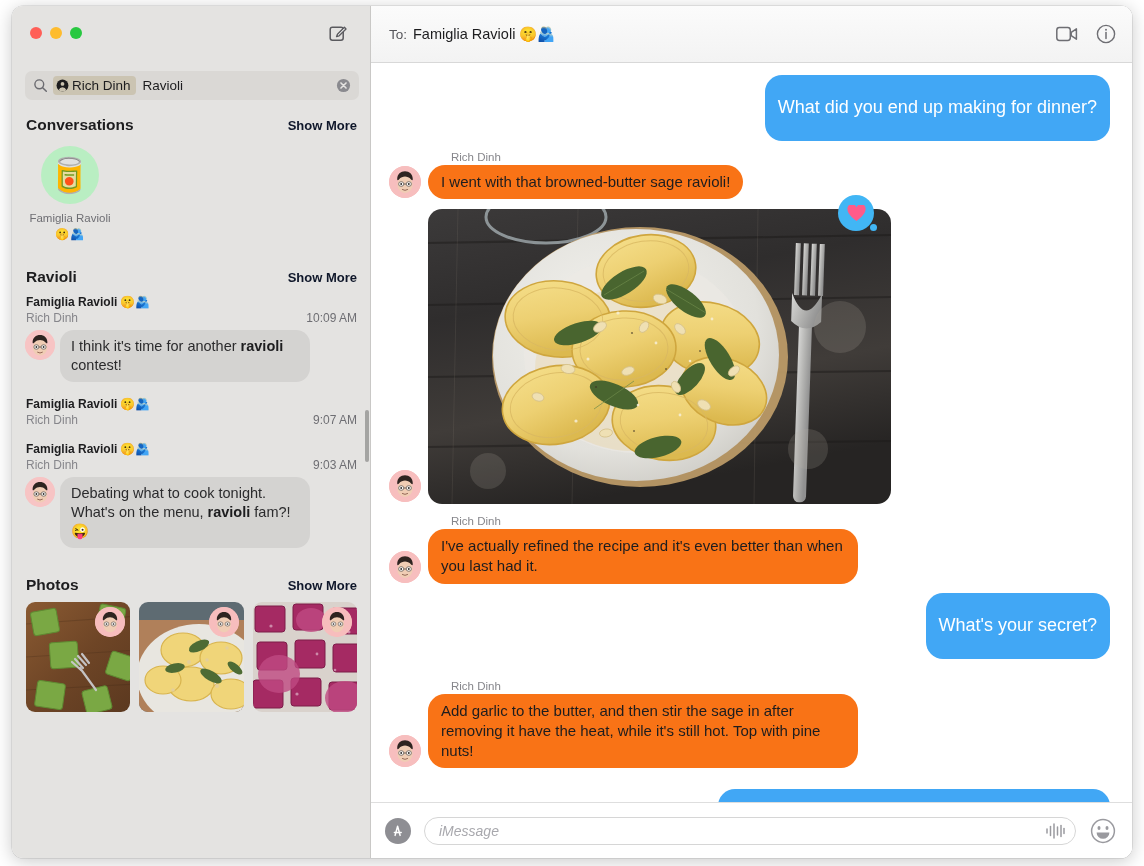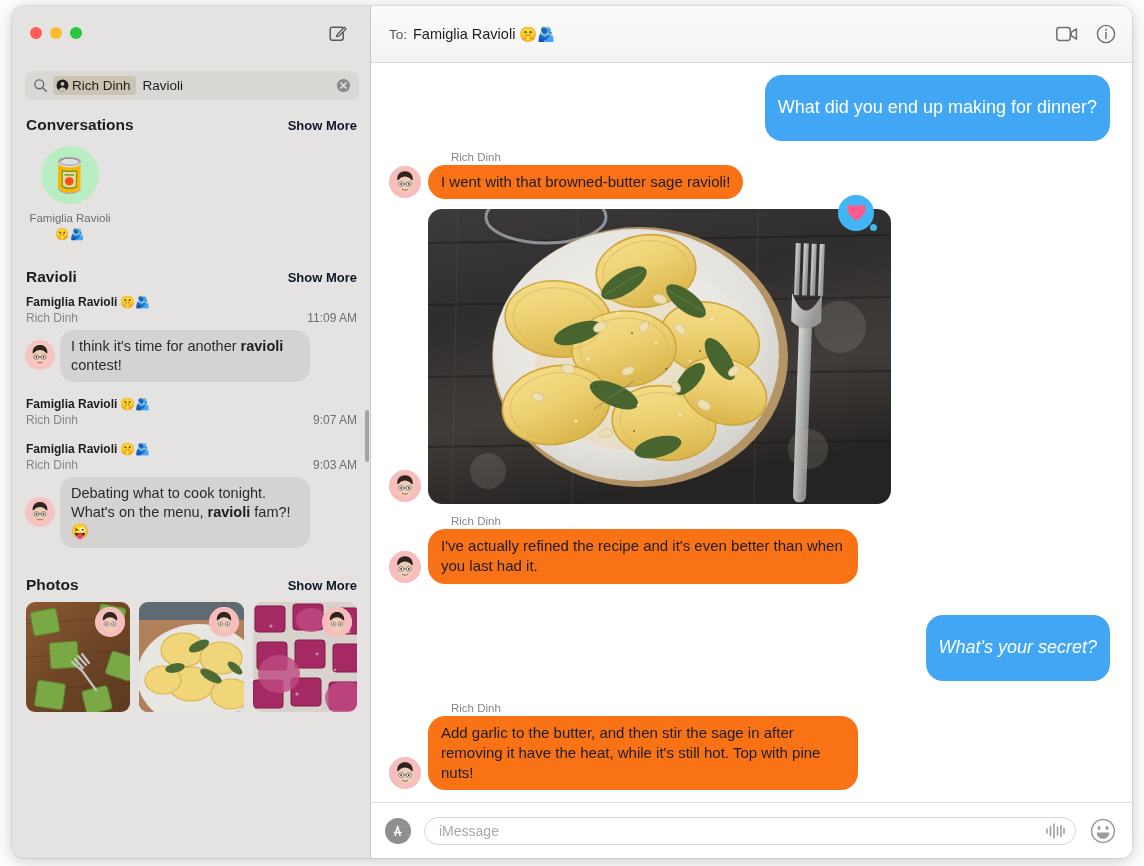--- a/index.html
+++ b/index.html
@@ -119,21 +119,21 @@
   .msg-conv-title {
     font-size: 12px; font-weight: bold; color: #1d1d1f;
     line-height: 1.4;
   }
   .msg-sub {
     display: flex; align-items: baseline;
   }
   .msg-sender { font-size: 12px; color: #86868b; }
   .msg-time { margin-left: auto; font-size: 12px; color: #6e6e73; }
   .msg-bubble-row {
-    display: flex; align-items: center;
+    display: flex; align-items: flex-start;
     margin-top: 5px; padding-left: 13px; padding-right: 14px;
   }
   .sb-avatar {
     width: 30px; height: 30px; border-radius: 50%;
     background: #f7c4c4;
     flex: 0 0 30px;
     margin-right: 5px; margin-bottom: 1px;
     overflow: hidden; position: relative;
   }
   .sb-bubble {
@@ -297,20 +297,21 @@
     display: flex; align-items: center;
     padding: 0 10px 0 14px;
     background: #ffffff;
   }
   .msg-input input {
     border: none; outline: none;
     flex: 1 1 auto;
     font-size: 14px; color: #1d1d1f;
     font-family: "Liberation Sans", sans-serif;
     background: transparent;
+    font-style: italic;
   }
   .msg-input input::placeholder { color: #a8a8ad; }
   .audio-btn { width: 20px; height: 18px; flex: 0 0 20px; cursor: pointer; }
   .emoji-btn {
     width: 26px; height: 26px; flex: 0 0 26px; cursor: pointer;
   }
 </style>
 </head>
 <body>
 
@@ -370,21 +371,21 @@
       <div class="sec-head" style="margin-top:22px;">
         <div class="sec-title">Ravioli</div>
         <div class="show-more">Show More</div>
       </div>
 
       <div class="msg-result">
         <div class="msg-meta">
           <div class="msg-conv-title">Famiglia Ravioli 🤫🫂</div>
           <div class="msg-sub">
             <div class="msg-sender">Rich Dinh</div>
-            <div class="msg-time">11:09 AM</div>
+            <div class="msg-time">10:09 AM</div>
           </div>
         </div>
         <div class="msg-bubble-row">
           <div class="sb-avatar">
             <svg viewBox="0 0 30 30" width="30" height="30">
               <circle cx="15" cy="15" r="15" fill="#f7c4c4"></circle>
               <ellipse cx="15" cy="17.5" rx="7.2" ry="8" fill="#f0cdb4"></ellipse>
               <path d="M7.6 12.5c0-5 3.4-7.6 7.4-7.6s7.4 2.6 7.4 7.6c0 1.2-1 1-1.6 0.3-1.6-2-4-2.7-5.8-2.7s-4.2 0.7-5.8 2.7c-0.6 0.7-1.6 0.9-1.6-0.3z" fill="#2e2420"></path>
               <ellipse cx="11.4" cy="17" rx="2.5" ry="2.2" fill="#fff" opacity="0.85" stroke="#3a3a3a" stroke-width="0.7"></ellipse>
               <ellipse cx="18.6" cy="17" rx="2.5" ry="2.2" fill="#fff" opacity="0.85" stroke="#3a3a3a" stroke-width="0.7"></ellipse>
@@ -780,21 +781,21 @@
             <ellipse cx="19.8" cy="18" rx="2.6" ry="2.3" fill="#fff" opacity="0.85" stroke="#3a3a3a" stroke-width="0.7"></ellipse>
             <line x1="14.8" y1="18" x2="17.2" y2="18" stroke="#3a3a3a" stroke-width="0.7"></line>
             <circle cx="12.2" cy="18" r="0.95" fill="#2b2b2b"></circle>
               <circle cx="19.8" cy="18" r="0.95" fill="#2b2b2b"></circle>
             <path d="M13.4 23.6q2.6 1.7 5.2 0" stroke="#8b5e4d" stroke-width="0.9" fill="none" stroke-linecap="round"></path>
           </svg>
         </div>
         <div class="bubble-in">I've actually refined the recipe and it's even better than when you last had it.</div>
       </div>
 
-      <div class="row out" style="margin-top:28px;font-style:italic;">
+      <div class="row out" style="margin-top:6px;">
         <div class="bubble-out">What's your secret?</div>
       </div>
 
       <div class="sender-name" style="margin-top:18px;">Rich Dinh</div>
       <div class="row in">
         <div class="in-avatar">
           <svg viewBox="0 0 32 32" width="32" height="32">
             <circle cx="16" cy="16" r="16" fill="#f7bebe"></circle>
             <ellipse cx="16" cy="18.5" rx="7.6" ry="8.4" fill="#f0cdb4"></ellipse>
             <path d="M8.2 13.2c0-5.3 3.5-8 7.8-8s7.8 2.7 7.8 8c0 1.3-1.1 1.1-1.7 0.3-1.7-2.1-4.2-2.9-6.1-2.9s-4.4 0.8-6.1 2.9c-0.6 0.8-1.7 1-1.7-0.3z" fill="#2e2420"></path>

